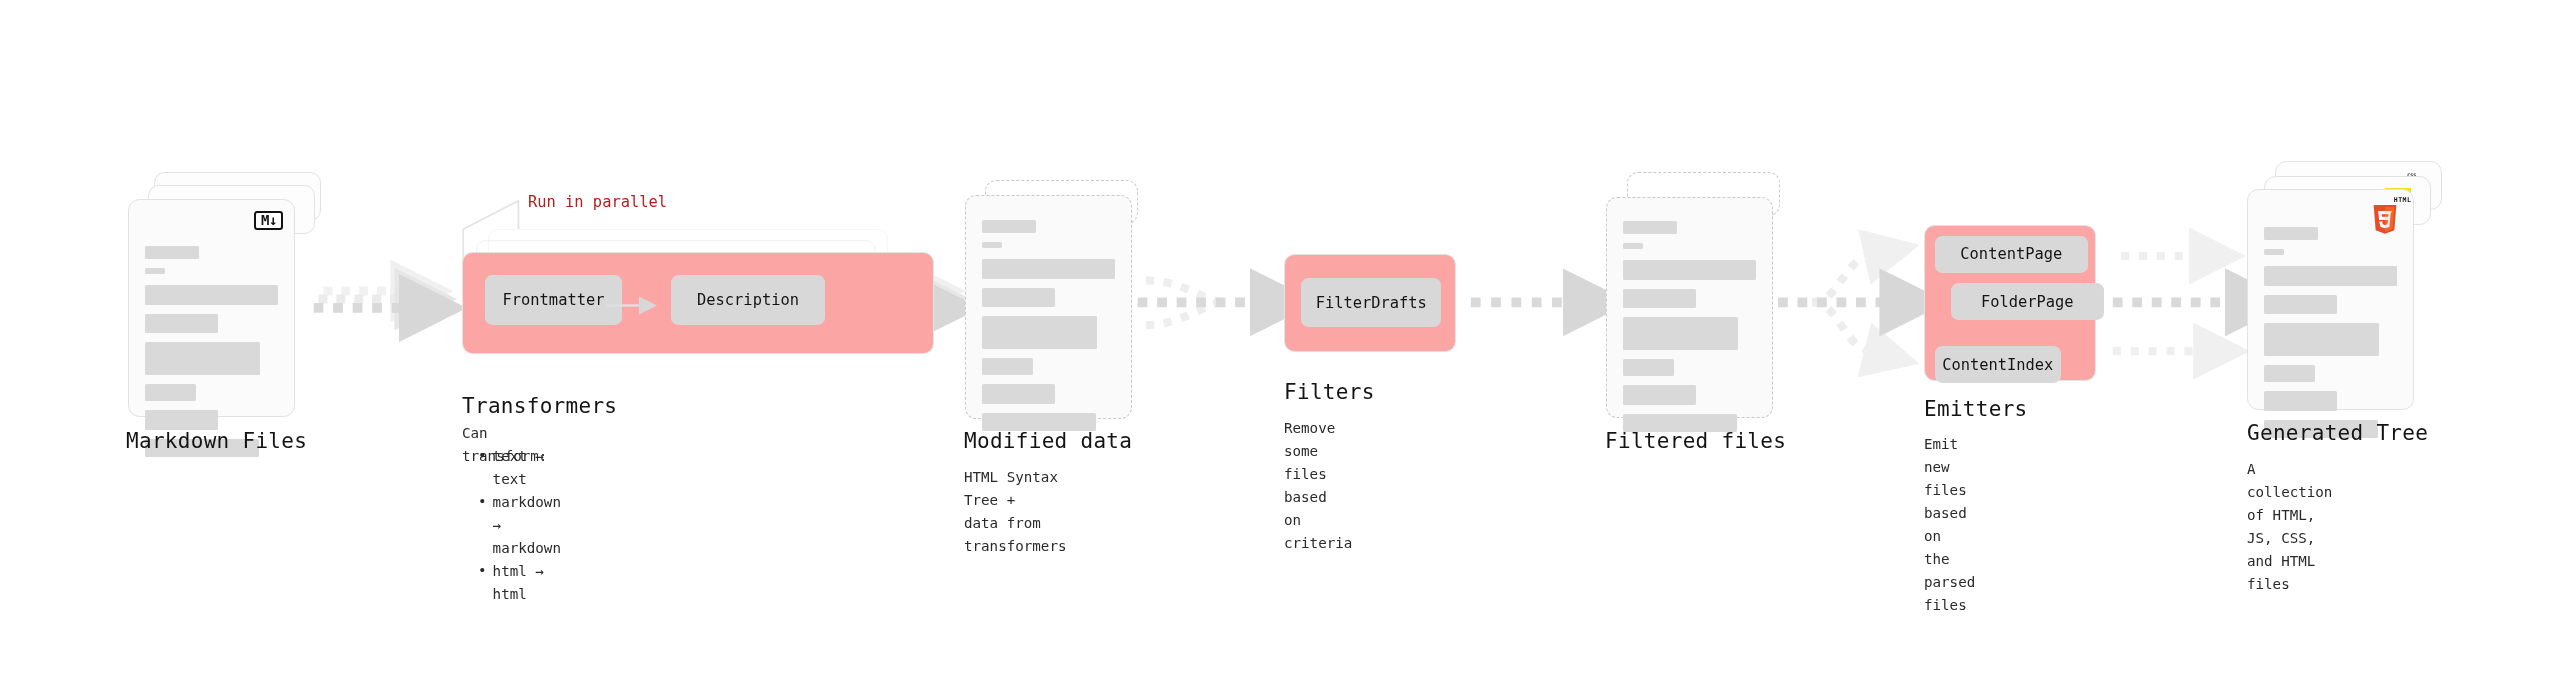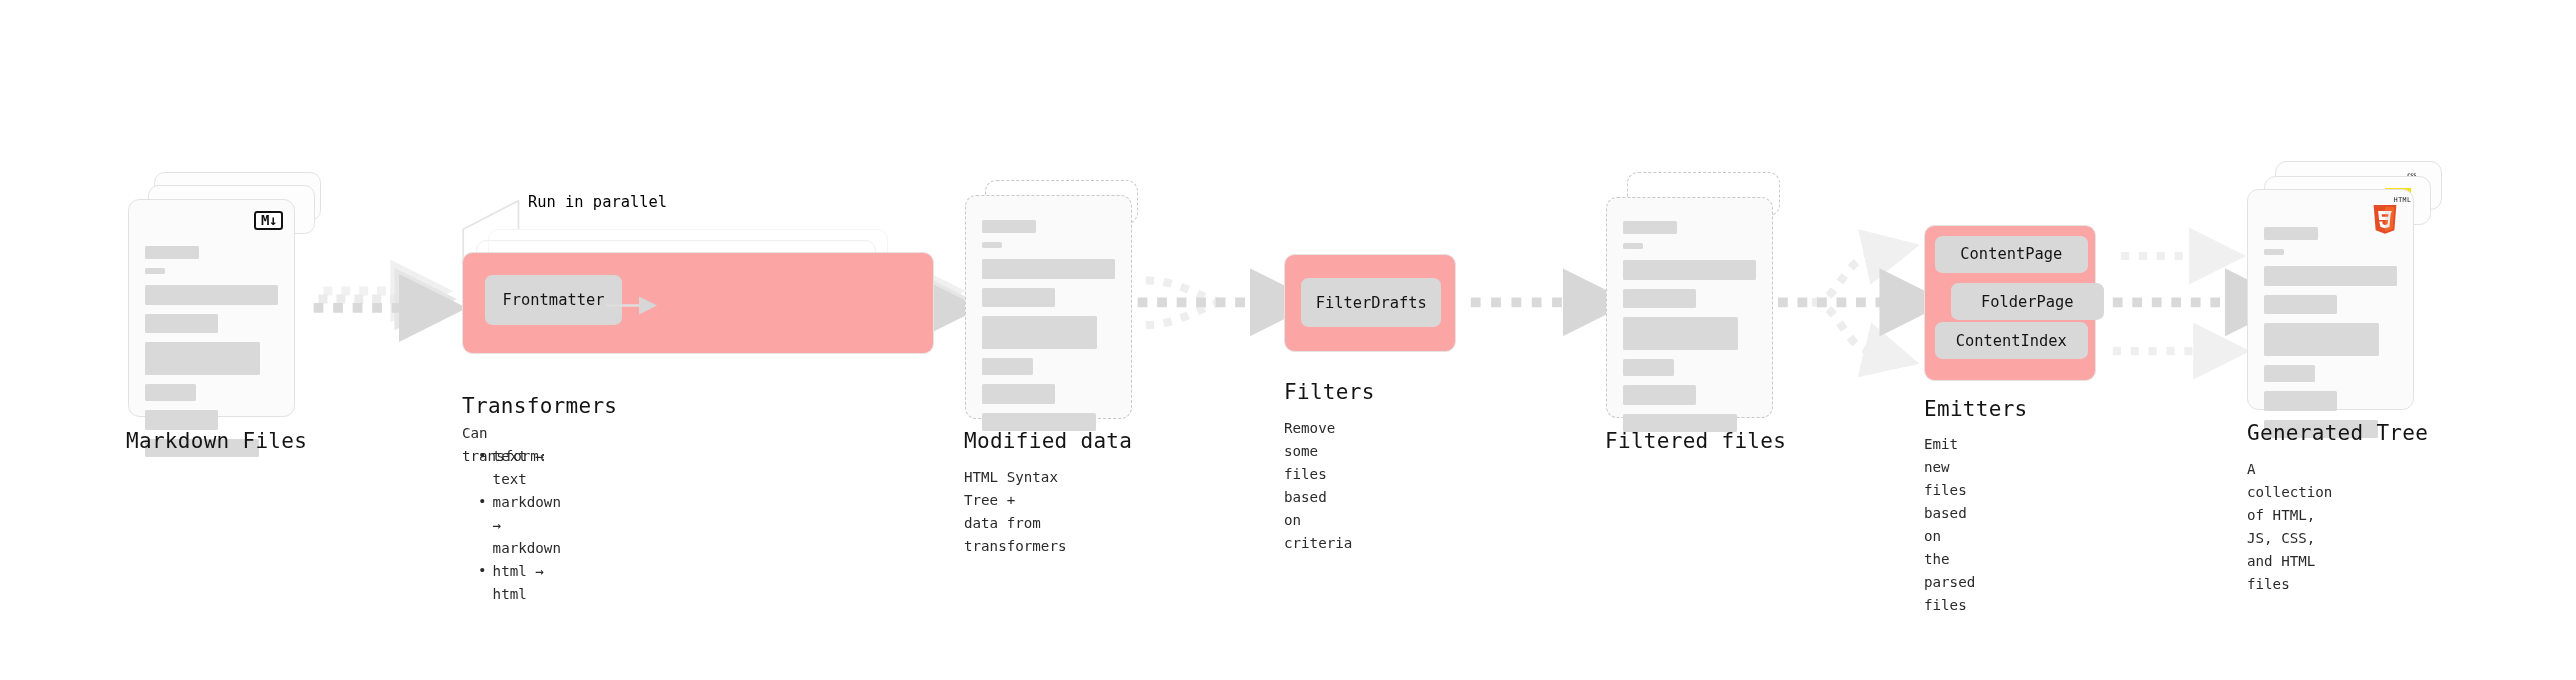--- a/index.html
+++ b/index.html
@@ -86,21 +86,21 @@
     color: #141414;
     font-size: 15.4px;
     white-space: nowrap;
   }
   .pill.f1 { background: #eaeaea; color: transparent; }
   .pill.f2 { background: #f2f2f2; color: transparent; }
 
   
   .parallel-label {
     position: absolute;
-    color: #000000;
+    color: #b91c1c;
     font-size: 15.4px;
     white-space: nowrap;
   }
 
   svg.ov { position: absolute; left: 0; top: 0; width: 2576px; height: 681px; overflow: visible; pointer-events: none; }
 </style>
 </head>
 <body>
 
 <div id="stage">
@@ -197,20 +197,23 @@
     </div>
 
     <svg class="ov" viewBox="0 0 3170 838">
       <line x1="758" y1="344" x2="795" y2="344" stroke="#eeeeee" stroke-width="3" marker-end="url(#hd-lt)"></line>
       <line x1="752" y1="361" x2="790" y2="361" stroke="#e8e8e8" stroke-width="3" marker-end="url(#hd-md)"></line>
     </svg>
 
     <div class="pbox" style="left:462px; top:252px; width:472px; height:102px;">
       <div class="pill" style="left:22px; top:22px; width:137px; height:50px;">
         <span>Frontmatter</span>
+      </div>
+      <div class="pill" style="left:208px; top:22px; width:154px; height:50px;">
+        <span>Description</span>
       </div>
     </div>
 
     <svg class="ov" viewBox="0 0 3170 838">
       <line x1="745" y1="376" x2="788" y2="376" stroke="#dedede" stroke-width="3.2" marker-end="url(#hd-dk)"></line>
     </svg>
 
     <div class="caption" style="left:462px; top:394px;">Transformers</div>
 
     <div class="subcaption" style="left:462px; top:422px;">Can transform:</div>
@@ -284,21 +287,21 @@
   </div>
 
   <div class="node">
     <div class="pbox" style="left:1924px; top:225px; width:172px; height:156px;">
       <div class="pill" style="left:9.8px; top:9.8px; width:153px; height:37px;">
         <span>ContentPage</span>
       </div>
       <div class="pill" style="left:9.8px; top:57px; width:153px; height:37px;margin-left:16px;">
         <span>FolderPage</span>
       </div>
-      <div class="pill" style="left:9.8px; top:96px; width:153px; height:37px;">
+      <div class="pill" style="left:9.8px; top:120px; width:126px; height:37px;">
         <span>ContentIndex</span>
       </div>
     </div>
 
     <div class="caption" style="left:1924px; top:397px;">Emitters</div>
     <div class="subcaption" style="left:1924px; top:433px;">Emit new files based on
 the parsed files</div>
   </div>
 
   <div class="node">
@@ -312,21 +315,21 @@
     </div>
 
     <div class="filecard ghost" style="left:2264px; top:176px; width:167px; height:49px;">
       <div style="position:absolute; right:19.5px; top:11.4px; width:26px; height:14.6px; background:#f7df1e;"></div>
     </div>
 
     <div class="filecard" style="left:2247px; top:189px; width:167px; height:221px;">
 
       <div class="html5" style="right:11.4px; top:6.5px; width:34px; height:39px;
                   display:flex; flex-direction:column; align-items:center;">
-        <span style="font-size:6.5px; font-weight:400; color:#111; letter-spacing:0.5px; line-height:1;padding-left:36px;">HTML</span>
+        <span style="font-size:6.5px; font-weight:700; color:#111; letter-spacing:0.5px; line-height:1;padding-left:36px;">HTML</span>
         <svg width="28" height="31" viewBox="0 0 34 38" style="margin-top:1.6px;">
           <path d="M3,0 L31,0 L28.5,31 L17,35.5 L5.5,31 Z" fill="#e44d26"></path>
           <path d="M17,2.6 L17,33 L26.3,29.4 L28.4,2.6 Z" fill="#f16529"></path>
           <path d="M8.6,7.4 L17,7.4 L17,11.3 L12.9,11.3 L13.2,14.6 L17,14.6 L17,18.4 L9.7,18.4 Z" fill="#ffffff"></path>
           <path d="M9.9,20.4 L13.8,20.4 L14.1,23.7 L17,24.5 L17,28.5 L11.6,27 Z" fill="#ffffff"></path>
           <path d="M25.4,7.4 L17,7.4 L17,11.3 L21.2,11.3 L20.9,14.6 L17,14.6 L17,18.4 L20.6,18.4 L20.2,23.7 L17,24.5 L17,28.5 L22.4,27 L23.9,11.3 Z" fill="#ebebeb"></path>
         </svg>
       </div>
 
       <div class="bars" style="top:37px;">

